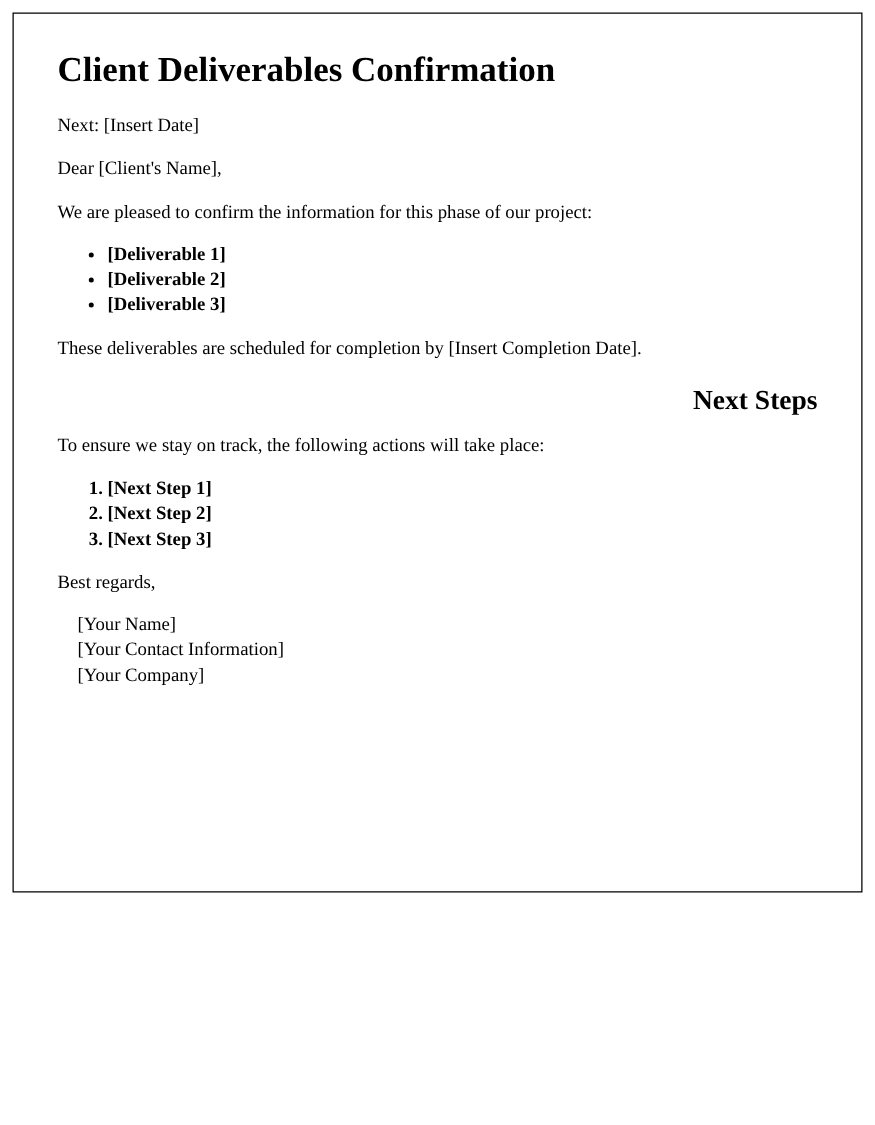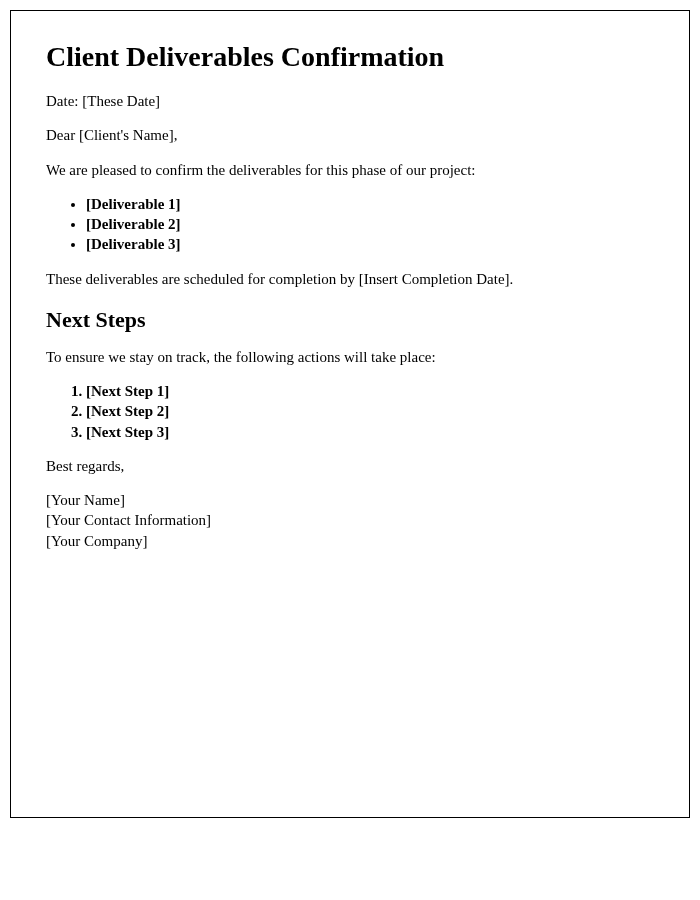--- a/index.html
+++ b/index.html
@@ -10,32 +10,33 @@
       padding: 0;
       font-family: "Times New Roman", Times, serif;
       background: #fff;
       width: 700px;
       height: 900px;
     }
     .page {
       border: 1px solid #000;
       margin: 10px;
       padding: 30px 35px;
-      height: 808px;
+      height: 704px;
       overflow: hidden;
     }
     h1 {
       font-size: 28px;
       font-weight: bold;
       margin: 0 0 18px 0;
     }
     h2 {
       font-size: 22px;
       font-weight: bold;
       margin: 18px 0 14px 0;
+      text-align: right;
     }
     p {
       font-size: 15px;
       margin: 0 0 14px 0;
       line-height: 1.35;
     }
     ul, ol {
       margin: 0 0 14px 0;
       padding-left: 40px;
       font-weight: bold;
@@ -43,33 +44,34 @@
     li {
       font-size: 15px;
       line-height: 1.35;
     }
     .sig-line {
       font-size: 15px;
       line-height: 1.35;
     }
     .sig-block {
       margin-top: 0;
+      margin-left: 16px;
     }
   </style>
 </head>
 <body>
 
 <div class="page">
   <h1>Client Deliverables Confirmation</h1>
 
-  <p>Date: [These Date]</p>
+  <p>Next: [Insert Date]</p>
 
   <p>Dear [Client's Name],</p>
 
-  <p>We are pleased to confirm the deliverables for this phase of our project:</p>
+  <p>We are pleased to confirm the information for this phase of our project:</p>
 
   <ul>
     <li>[Deliverable 1]</li>
     <li>[Deliverable 2]</li>
     <li>[Deliverable 3]</li>
   </ul>
 
   <p>These deliverables are scheduled for completion by [Insert Completion Date].</p>
 
   <h2>Next Steps</h2>

